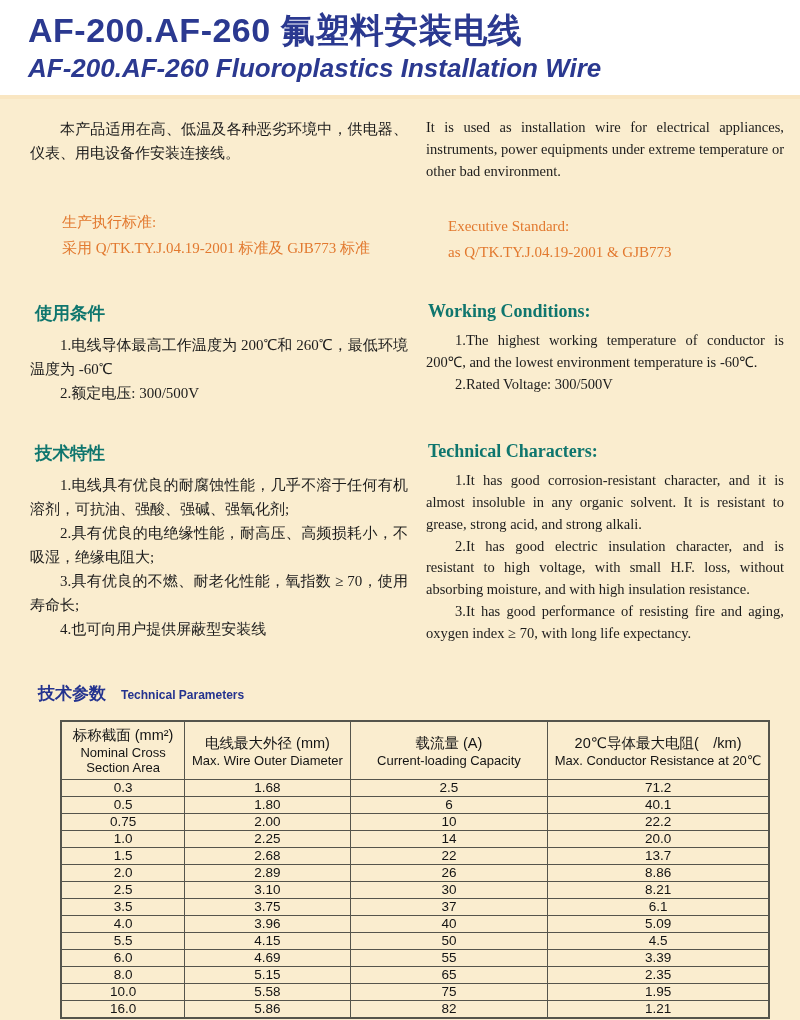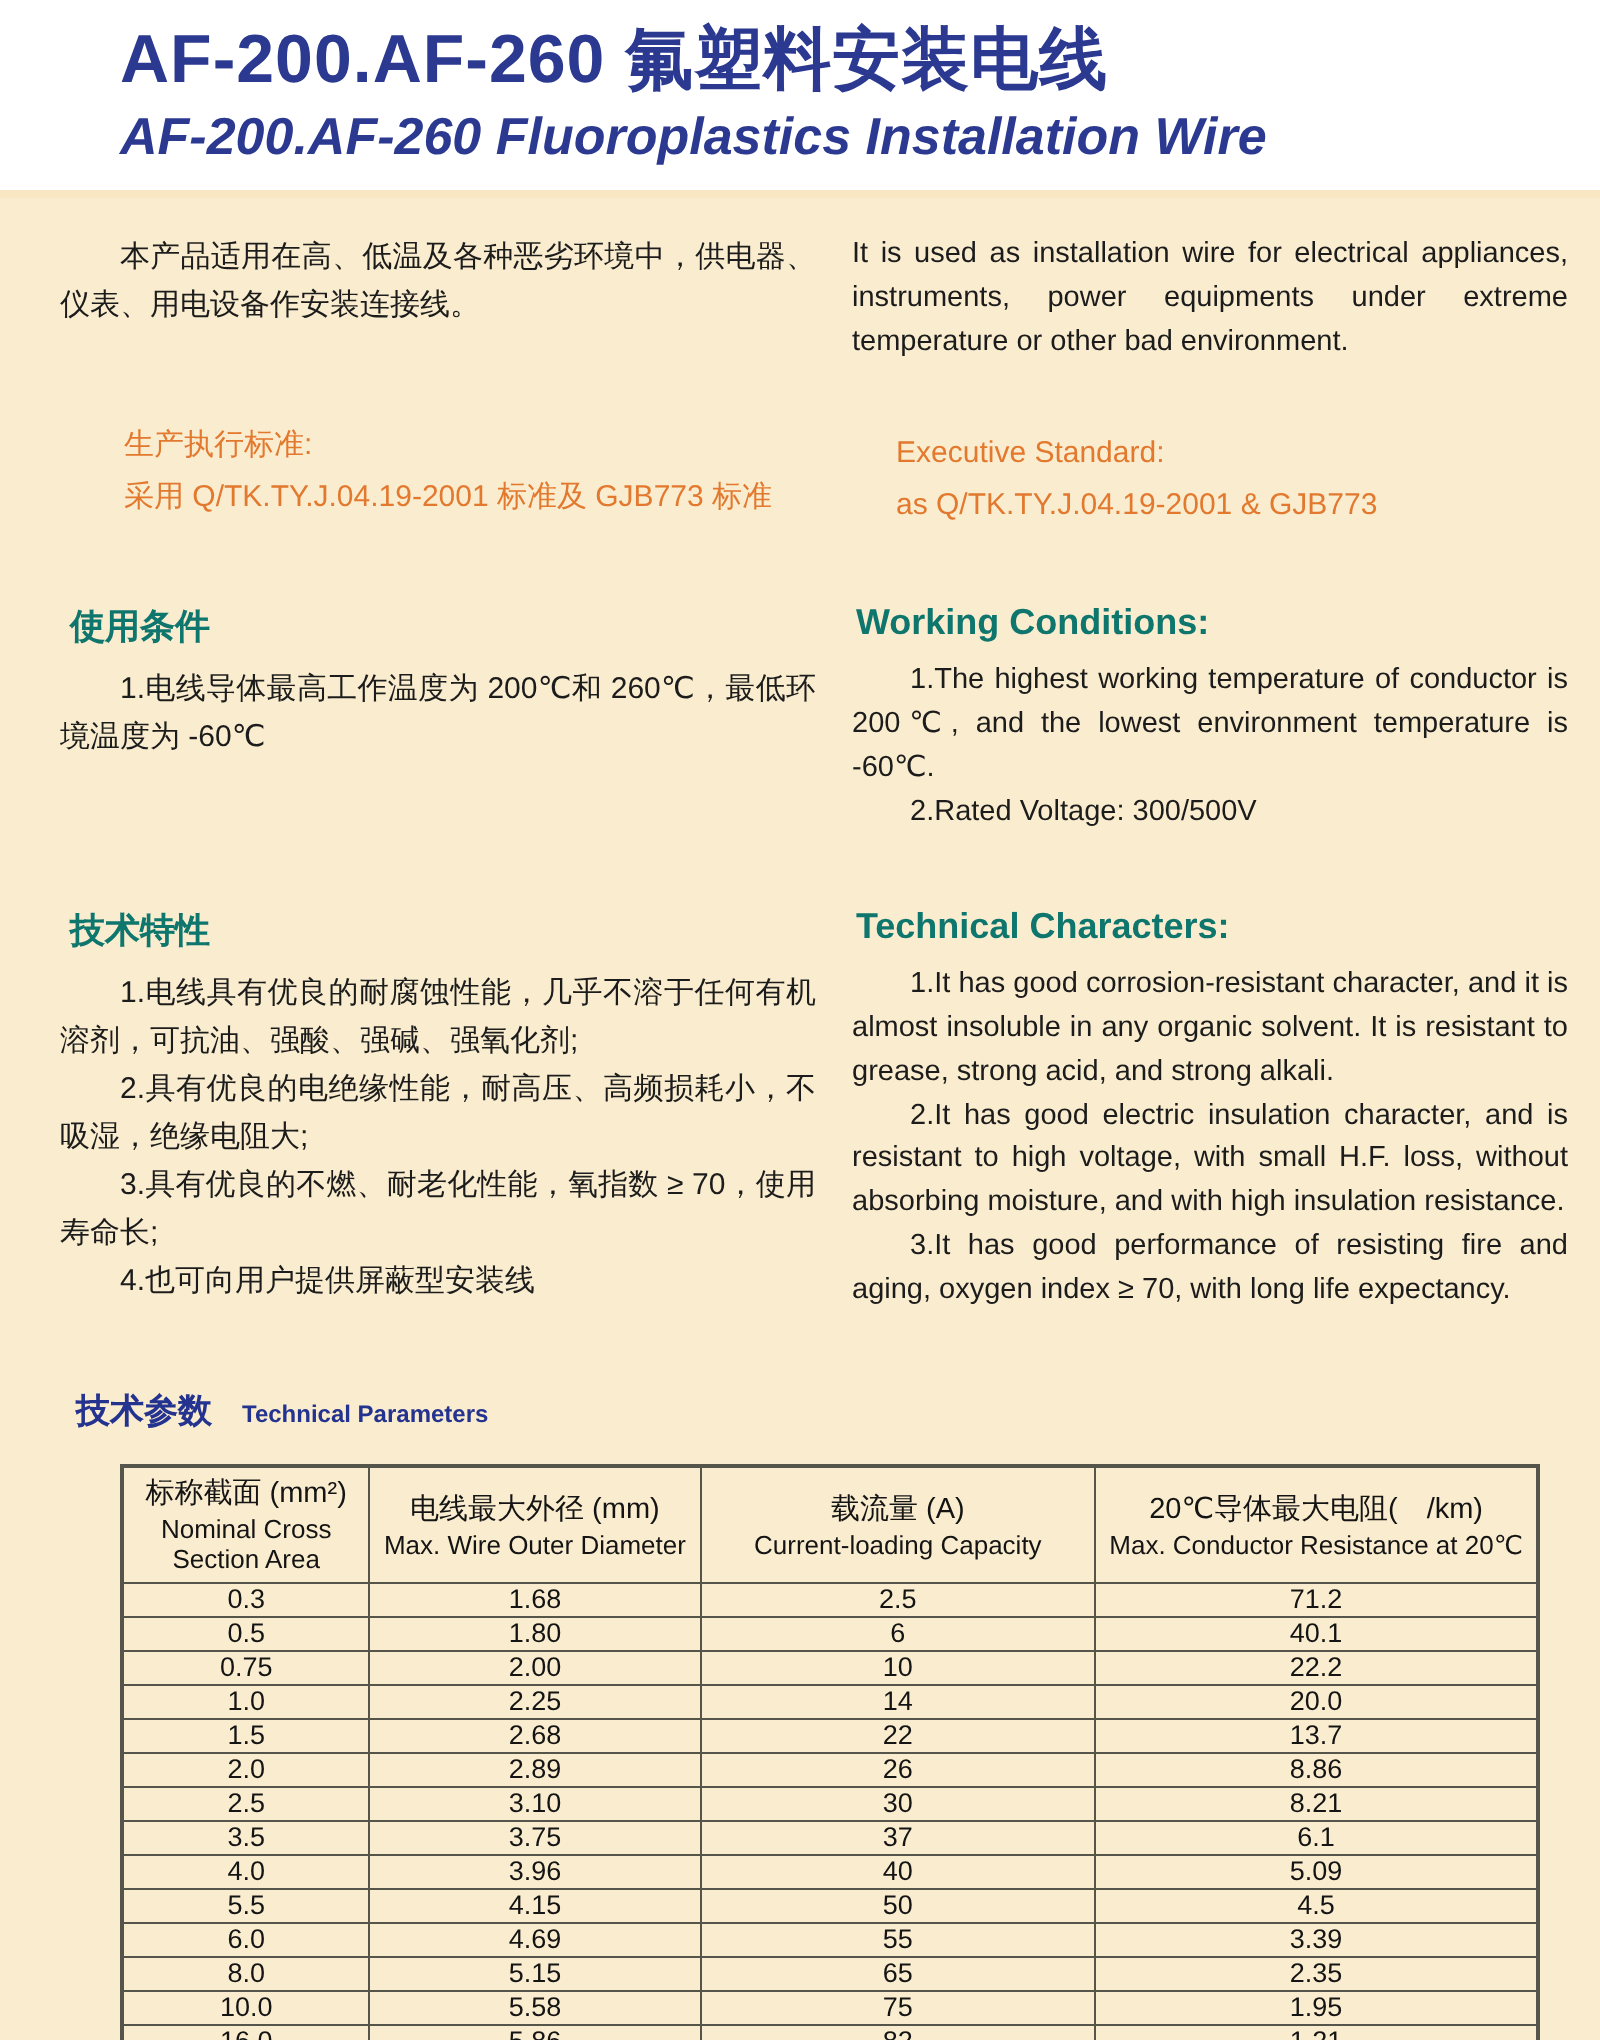--- a/index.html
+++ b/index.html
@@ -1,23 +1,23 @@
 <!DOCTYPE html>
 <html><head>
 <meta charset="utf-8">
 <style>
   html,body{margin:0;padding:0;background:#ffffff;}
   .page{position:relative;width:800px;height:1020px;background:#FAEDCF;
         font-family:"Liberation Sans","DejaVu Sans",sans-serif;color:#1c1c1c;overflow:hidden;}
   
-  .header{background:#ffffff;padding:9px 10px 11px 60px;border-bottom:4px solid #F9E6C2;}
+  .header{background:#ffffff;padding:9px 10px 11px 28px;border-bottom:4px solid #F9E6C2;}
   .title-cn{margin:0;font-size:34px;line-height:42px;font-weight:bold;color:#2B3990;letter-spacing:0.5px;}
   .title-en{margin:1px 0 0;font-size:26px;line-height:32px;font-weight:bold;font-style:italic;color:#2B3990;}
   
-  .row{display:grid;grid-template-columns:378px 1fr;column-gap:18px;padding:0 16px 0 30px;}
+  .row{display:grid;grid-template-columns:378px 1fr;column-gap:18px;padding:0 16px 0 30px;font-family:Liberation Serif, serif;}
   .cn-text{font-size:15px;line-height:1.6;text-align:justify;margin:0;}
   .en-text{font-size:14.5px;line-height:1.5;text-align:justify;margin:0;}
   .indent{text-indent:2em;}
   .intro-row{margin-top:18px;}
   
   .standards-row{margin-top:28px;}
   .orange{color:#E2792F;}
   .std p{margin:0;font-size:15px;line-height:1.7;}
   .std-cn{margin-left:32px;}
   .std-en{margin-left:22px;margin-top:4px;}
@@ -66,20 +66,21 @@
       <p>as Q/TK.TY.J.04.19-2001 &amp; GJB773</p>
     </div>
   </div>
 
   <div class="row section-row">
     <div>
       <h3 class="sec cn-h">使用条件</h3>
       <div>
 
       <p class="item cn-text">1.电线导体最高工作温度为 200℃和 260℃，最低环境温度为 -60℃</p>
+          <p class="item cn-text">2.额定电压: 300/500V</p>
         </div>
     </div>
     <div>
       <h3 class="sec en-h">Working Conditions:</h3>
       <div>
 
       <p class="item en-text">1.The highest working temperature of conductor is 200℃, and the lowest environment temperature is -60℃.</p>
           <p class="item en-text">2.Rated Voltage: 300/500V</p>
         </div>
     </div>

